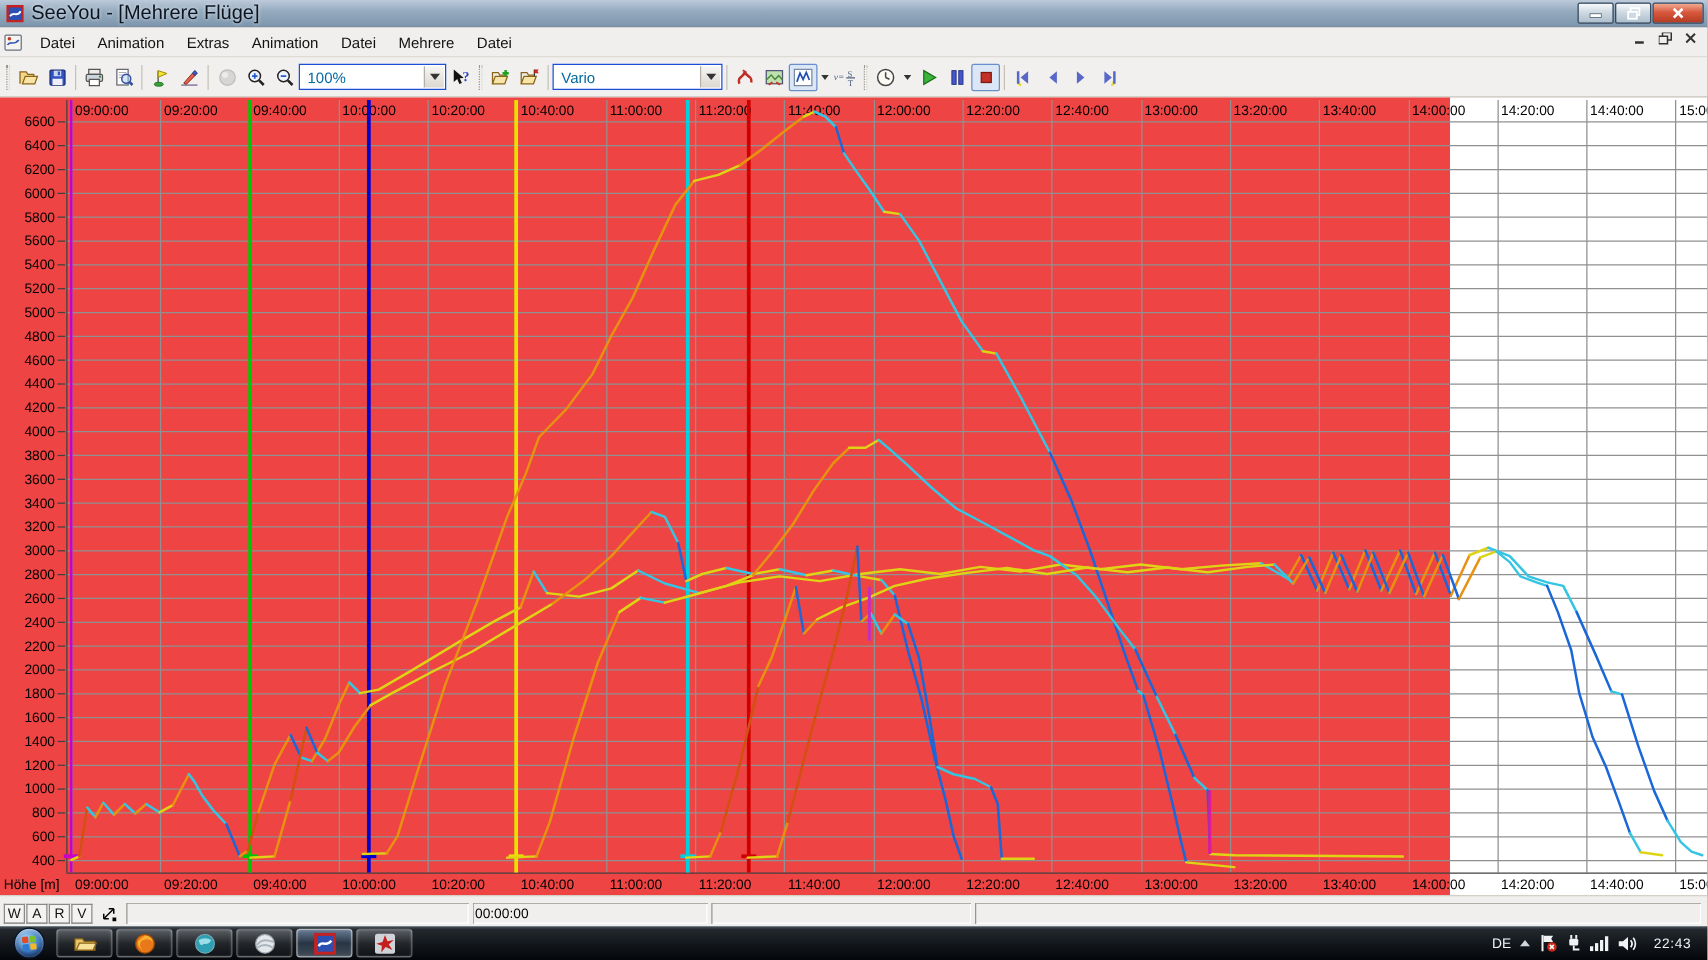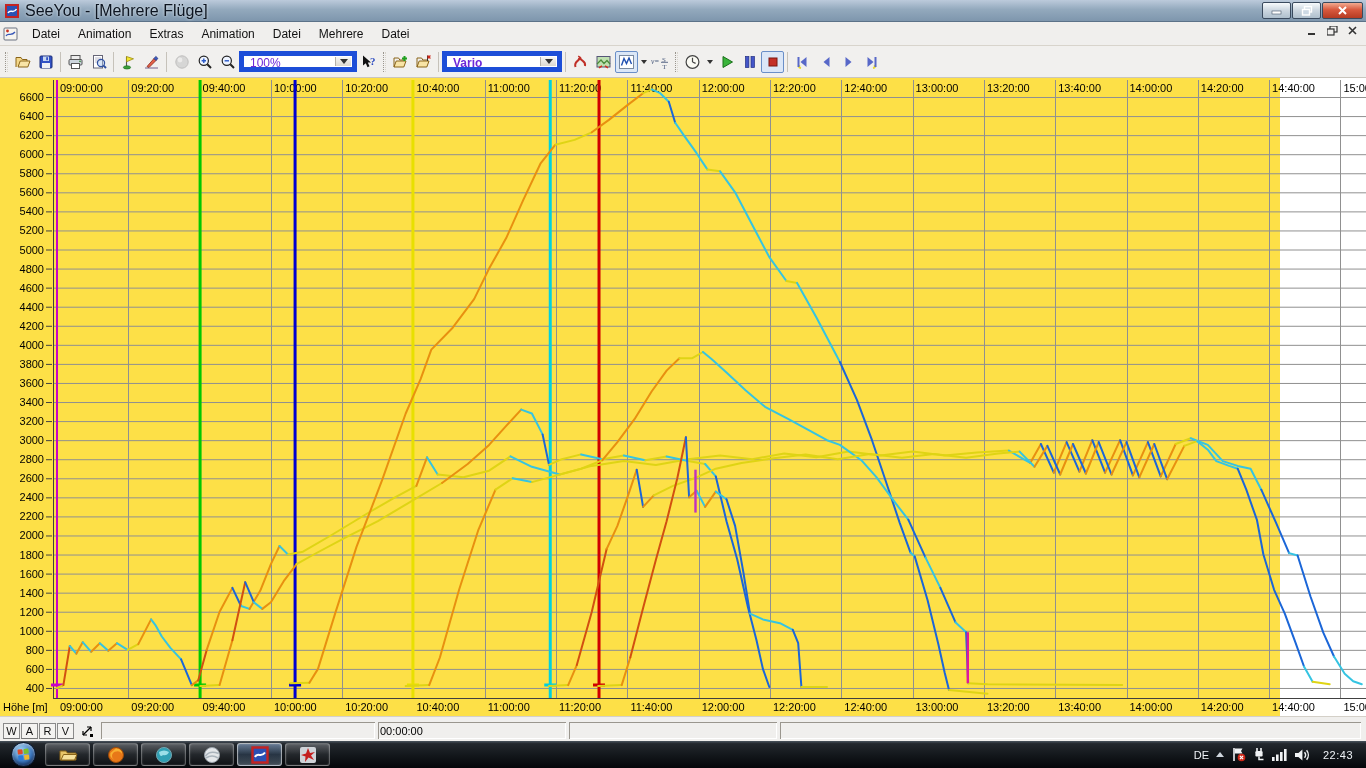--- a/index.html
+++ b/index.html
@@ -24,30 +24,30 @@
 
   
   .toolbar{position:absolute;top:46px;left:0;width:1366px;height:32px;background:#f1f0ee;
     border-bottom:1px solid #c9c5bd;display:flex;align-items:center;padding-left:2px}
   .tb-btn{width:23px;height:22px;display:flex;align-items:center;justify-content:center;
     border:1px solid transparent;border-radius:2px;flex:none}
   .tb-btn.active{border-color:#6a8fc8;background:#dbe7f7}
   .tb-btn.disabled{opacity:.5}
   .tb-sep{width:1px;height:20px;background:#c6c2ba;margin:0 3px;flex:none}
   .tb-grip{width:3px;height:20px;border-left:1px dotted #9a968e;border-right:1px dotted #d8d4cc;margin:0 3px;flex:none}
-  .tb-combo{height:21px;background:#fff;border:5px solid #1d4ed8;display:flex;
-    font-size:12px;padding-left:6px;position:relative;flex:none;color:#6d28d9}
+  .tb-combo{height:21px;background:#fff;border:1px solid #1d4ed8;display:flex;align-items:center;
+    font-size:12px;padding-left:6px;position:relative;flex:none;color:#0369a1}
   .combo-arrow{position:absolute;right:1px;top:1px;bottom:1px;width:16px;
     background:linear-gradient(#f6f6f4,#dcd8d0);border-left:1px solid #b4b0a8;
     display:flex;align-items:center;justify-content:center}
   .tri-down{width:0;height:0;border-left:4px solid transparent;border-right:4px solid transparent;border-top:5px solid #333}
   .dd-mini{width:11px;height:22px;display:flex;align-items:center;justify-content:center;flex:none}
 
   
-  .chart{position:absolute;top:78px;left:0;width:1280px;height:638px;background:#fde047}
+  .chart{position:absolute;top:78px;left:0;width:1160px;height:638px;background:#ef4444}
 
   
   .statusbar{position:absolute;top:716px;left:0;width:1366px;height:25px;background:#f0efed;
     border-top:1px solid #d4d0c8;display:flex;align-items:flex-end;font-size:11px;padding:0 2px 2px 3px}
   .sb-tab{width:17px;height:16px;border:1px solid #8a8a8a;border-bottom-color:#777;background:#f4f3f1;
     display:flex;align-items:center;justify-content:center;margin-right:1px;font-size:11px;color:#111}
   .sb-pan{width:20px;height:16px;display:flex;align-items:center;justify-content:center;margin:0 4px 0 2px}
   .sb-panel{height:17px;box-shadow:inset 1px 1px 0 #9a968e, inset -1px -1px 0 #fff;
     margin-right:3px;display:flex;align-items:center;color:#000}
 
@@ -246,21 +246,21 @@
       <span>
         <svg width="18" height="16">
           <path d="M2 13 L4.2 7 H14 L11.8 13 Z" fill="#f8e4a6" stroke="#8a6418"></path>
           <path d="M2 13 V4 H6.6 L7.8 6 H12" fill="none" stroke="#8a6418"></path>
           <path d="M12.5 1.5 V7" stroke="#333" stroke-width="1"></path>
           <path d="M12.5 1.5 H16 L15 3 L16 4.5 H12.5 Z" fill="#d02818"></path>
         </svg>
       </span>
     </div>
     <div class="tb-sep"></div>
-    <div class="tb-combo" style="width: 120px; font-weight: bold;">
+    <div class="tb-combo" style="width: 136px;">
       <span>Vario</span>
       <div class="combo-arrow">
         <div class="tri-down"></div>
       </div>
     </div>
     <div class="tb-sep"></div>
     <div class="tb-btn">
       <span>
         <svg width="17" height="16">
           <path d="M3.5 13 C1.5 7, 7 8, 8 3.5 C9 8, 14 6, 13 12" stroke="#c03028" stroke-width="2" fill="none"></path>

